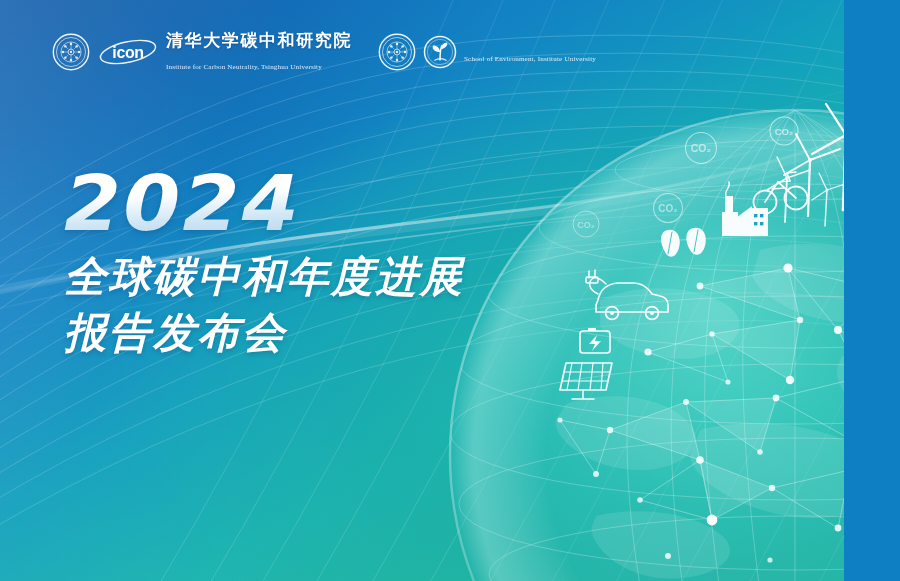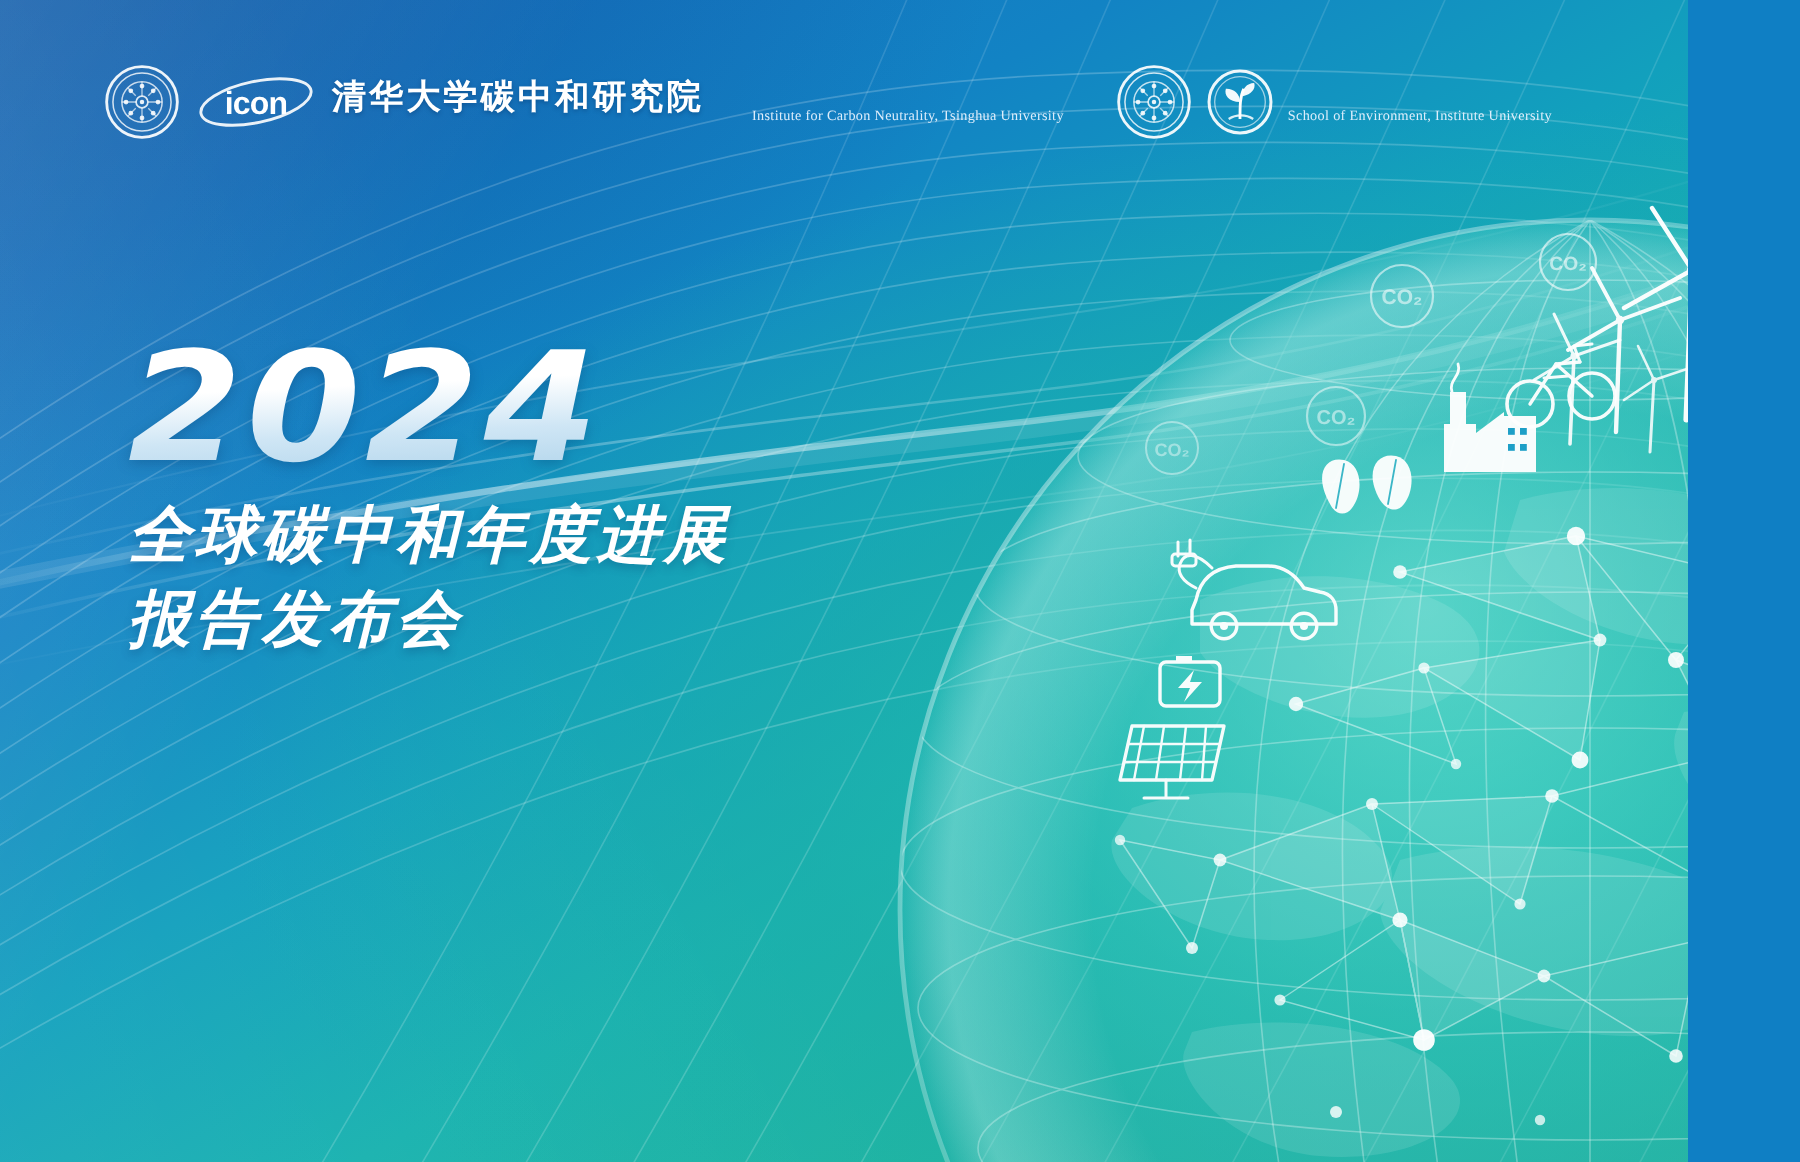--- a/index.html
+++ b/index.html
@@ -50,21 +50,21 @@
     display:flex; align-items:center; gap:18px;
     z-index:40;
   }
   .logo-group { display:flex; align-items:center; gap:7px; }
 
   .seal { width:38px; height:38px; flex:0 0 38px; }
   .mark { width:34px; height:34px; flex:0 0 34px; }
 
   .icon-word { width:62px; height:30px; flex:0 0 62px; }
 
-  .logo-text { display:flex; flex-direction:row; justify-content:center; line-height:1;gap:24px; }
+  .logo-text { display:flex; flex-direction:column; justify-content:center; line-height:1; }
   .logo-cn {
     color:#ffffff;
     font-size:17px;
     font-weight:700;
     letter-spacing:1.6px;
     white-space:nowrap;
     text-shadow:0 1px 2px rgba(0,40,90,0.35);
     font-family:"Liberation Serif", serif;
   }
   .logo-en {
@@ -95,28 +95,28 @@
     background:linear-gradient(177deg,#ffffff 0%, #ffffff 34%, #cfe6f5 62%, #a7cfe8 100%);
     -webkit-background-clip:text;
     background-clip:text;
     color:transparent;
     -webkit-text-fill-color:transparent;
     filter:drop-shadow(0 2px 3px rgba(8,60,110,0.30));
     user-select:none;
   }
   .headline {
     color:#ffffff;
-    font-size:31px;
+    font-size:42px;
     font-weight:700;
     font-style:italic;
     letter-spacing:2.5px;
     line-height:1.28;
     white-space:nowrap;
     text-shadow:0 2px 5px rgba(8,60,110,0.32);
-    font-family:Liberation Mono, monospace;
+    font-family:Liberation Serif, serif;
   }
   #headline-1 { margin-top:10px; }
   #headline-2 { margin-top:2px; }
 </style>
 </head>
 <body>
 
 <div id="banner">
 
   <div class="darkcorner"></div>

